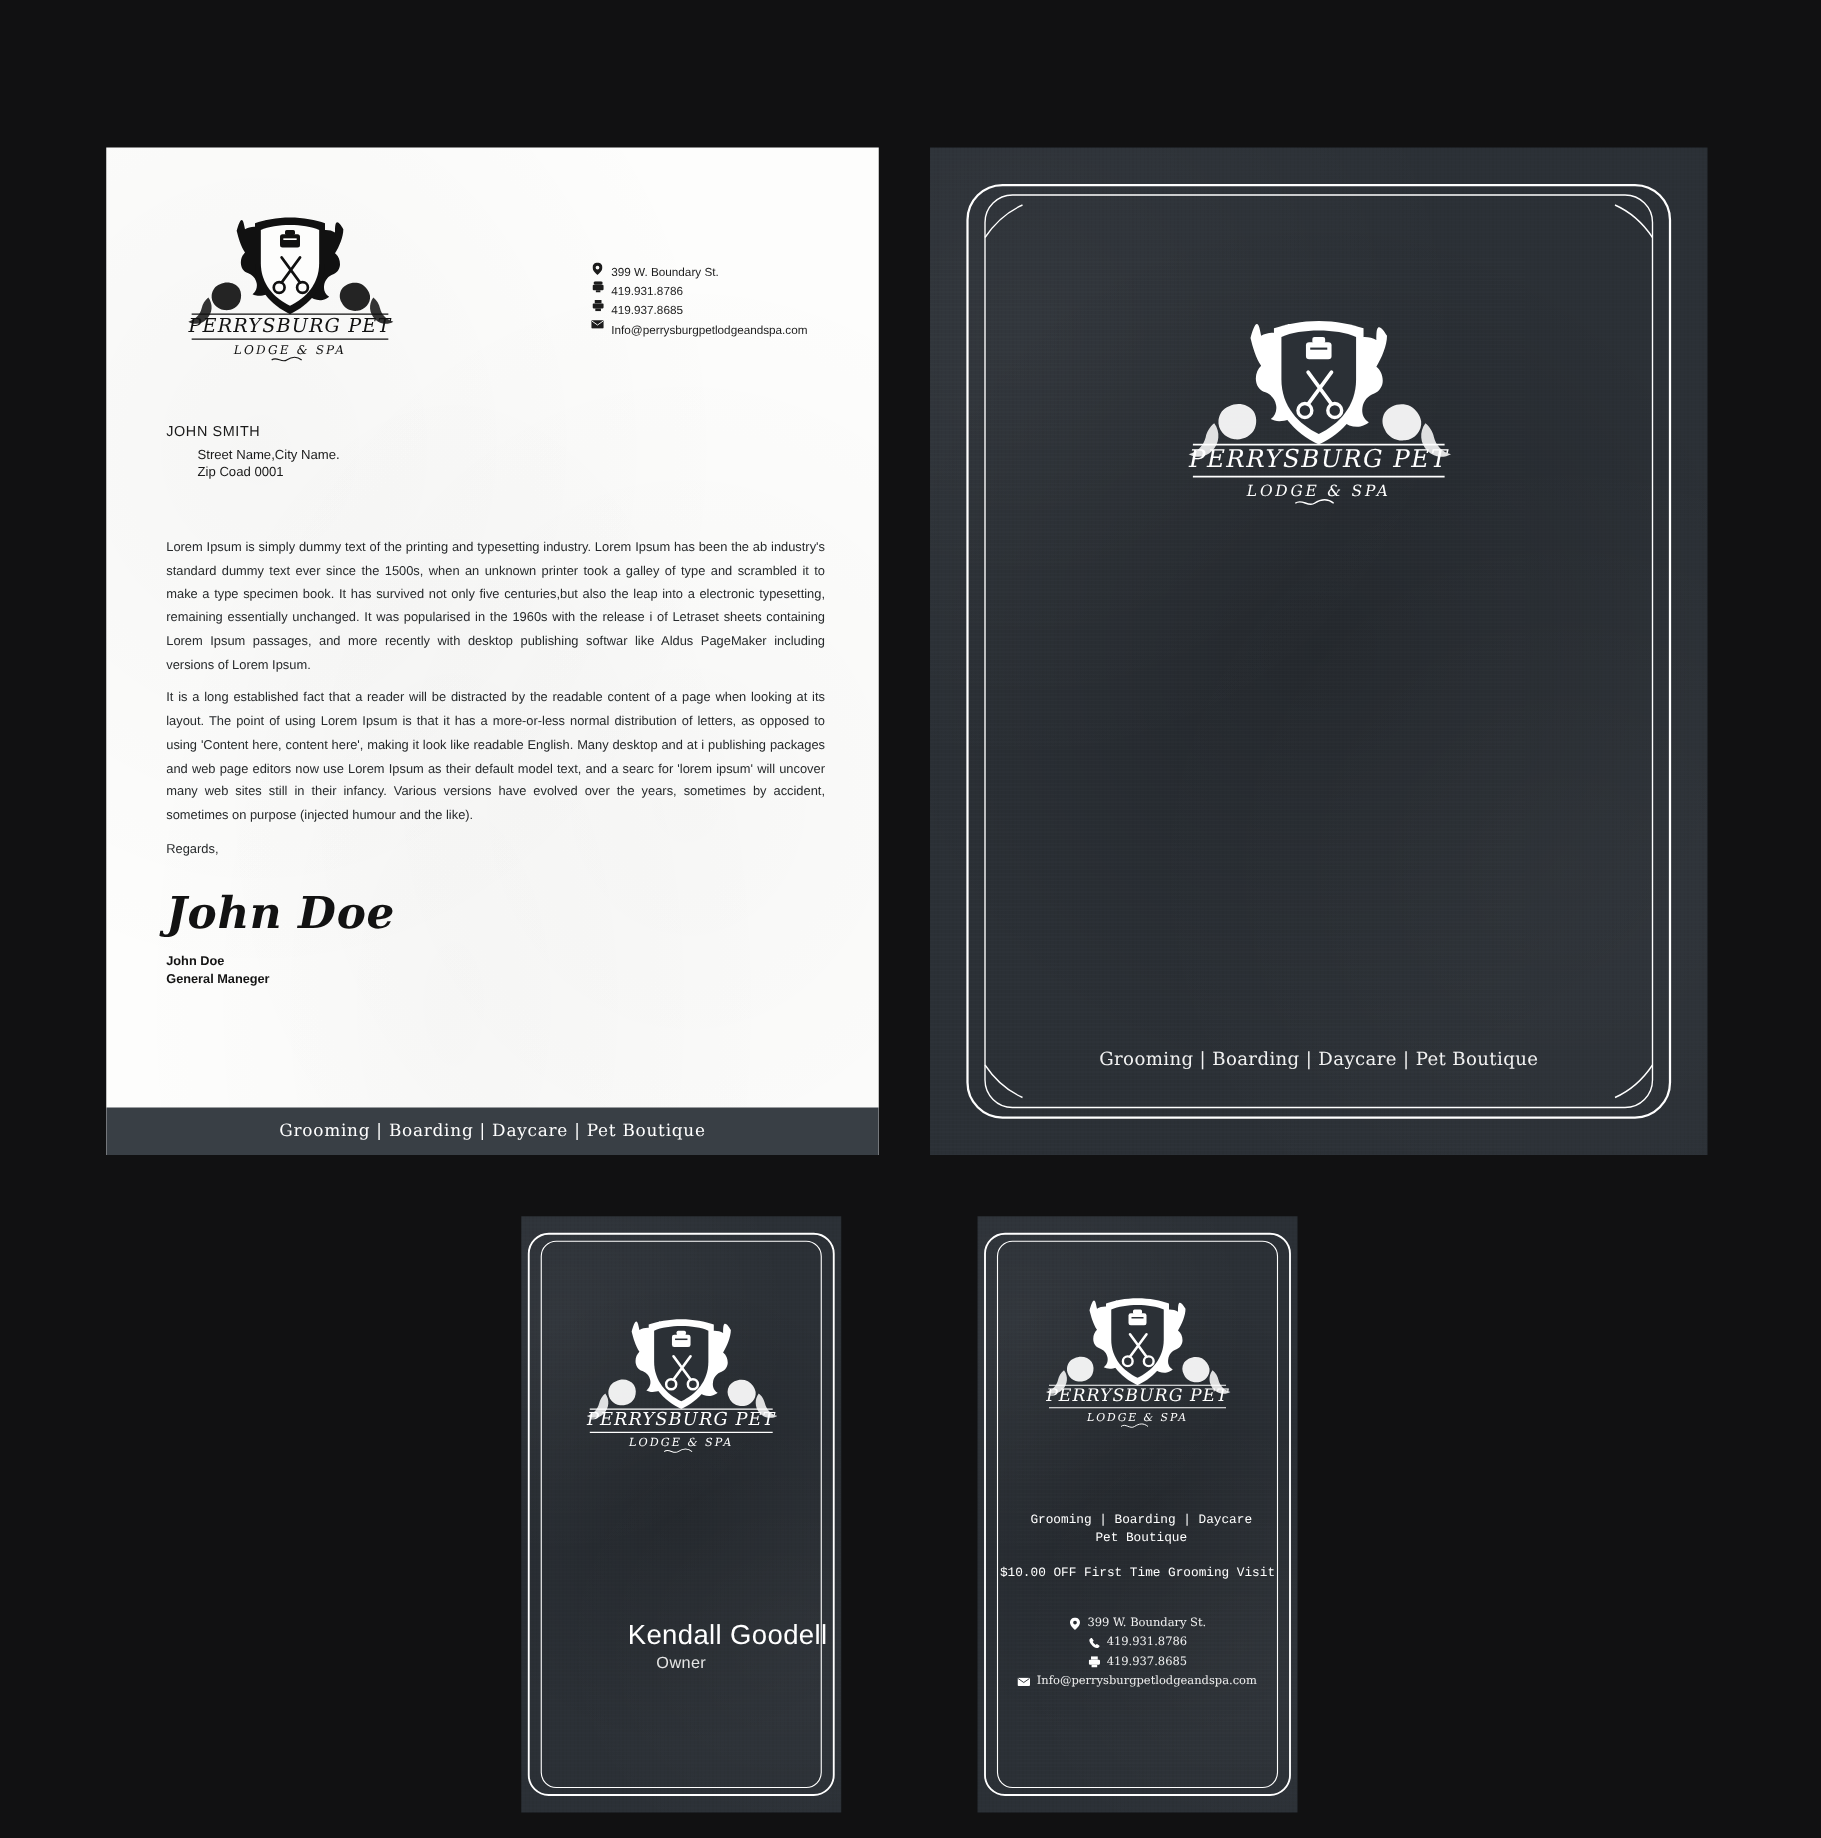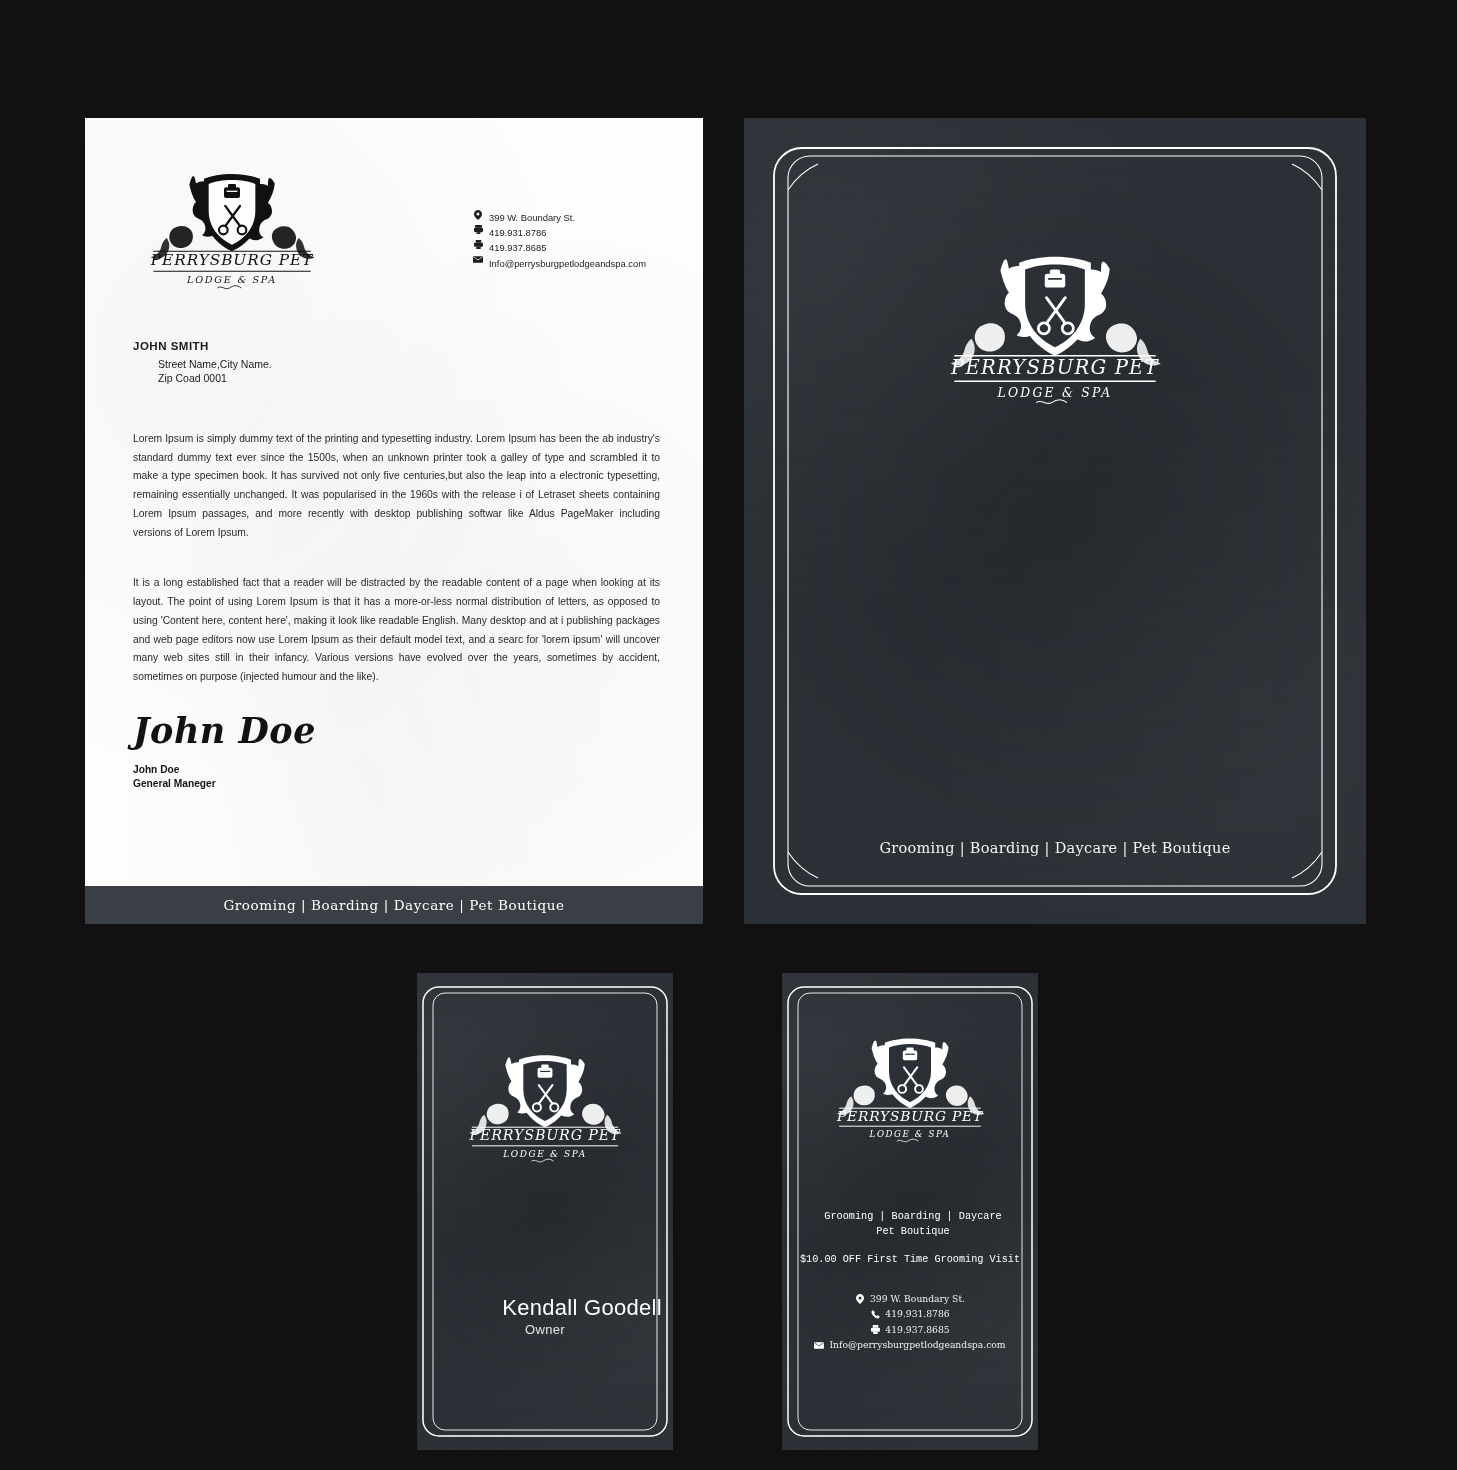--- a/index.html
+++ b/index.html
@@ -25,27 +25,27 @@
     pointer-events: none;
   }
   .lh-logo { position: absolute; left: 47px; top: 32px; width: 200px; }
   .lh-contact {
     position: absolute; left: 388px; top: 92px;
     font-size: 9.4px; color: #1c1c1c; line-height: 1.62;
   }
   .lh-contact .crow { display: flex; align-items: flex-start; gap: 6px; }
   .lh-contact .ci { width: 10px; display: inline-flex; justify-content: center; color: #1c1c1c; flex: 0 0 10px; }
   .lh-recipient { position: absolute; left: 48px; top: 222px; font-size: 10.5px; color: #1a1a1a; }
-  .lh-recipient .rname { font-weight: 700; letter-spacing: 0.5px; font-size: 11.5px; margin-bottom: 5px; }
+  .lh-recipient .rname { font-weight: 400; letter-spacing: 0.5px; font-size: 11.5px; margin-bottom: 5px; }
   .lh-recipient .rline { line-height: 1.38; margin-left: 25px; }
   .lh-body {
     position: absolute; left: 48px; top: 312px; width: 527px;
     font-size: 10.3px; color: #26292b; line-height: 1.82; text-align: justify;
   }
-  .lh-body p + p { margin-top: 32px; }
+  .lh-body p + p { margin-top: 8px; }
   .lh-regards { margin-top: 0; }
   .lh-sign {
     position: absolute; left: 48px; top: 592px;
     font-family: "DejaVu Serif", serif; font-style: italic; font-weight: 700;
     font-size: 35px; color: #121212; letter-spacing: 0.5px;
   }
   .lh-signname { position: absolute; left: 48px; top: 645px; font-size: 10.2px; font-weight: 700; color: #141414; line-height: 1.42; }
   .lh-footer {
     position: absolute; left: 0; bottom: 0; width: 100%; height: 38px;
     background: #393f45; display: flex; align-items: center; justify-content: center;
@@ -213,20 +213,21 @@
 
     <div class="lh-recipient">
       <div class="rname">JOHN SMITH</div>
       <div class="rline">Street Name,City Name.</div>
       <div class="rline">Zip Coad 0001</div>
     </div>
 
     <div class="lh-body">
       <p>Lorem Ipsum is simply dummy text of the printing and typesetting industry. Lorem Ipsum has been the ab industry's standard dummy text ever since the 1500s, when an unknown printer took a galley of type and scrambled it to make a type specimen book. It has survived not only five centuries,but also the leap into a electronic typesetting, remaining essentially unchanged. It was popularised in the 1960s with the release i of Letraset sheets containing Lorem Ipsum passages, and more recently with desktop publishing  softwar like Aldus PageMaker including versions of Lorem Ipsum.</p>
       <p>It is a long established fact that a reader will be distracted by the readable content of a page when looking at its layout. The point of using Lorem Ipsum is that it has a more-or-less normal distribution of letters, as opposed to using 'Content here, content here', making it look like readable English. Many desktop and at i publishing packages and web page editors now use Lorem Ipsum as their default model text, and  a searc for 'lorem ipsum' will uncover many web sites still in their infancy.  Various versions have evolved over the years, sometimes by accident, sometimes on purpose (injected humour and the like).</p>
+      <p class="lh-regards">Regards,</p>
     </div>
 
     <div class="lh-sign">John Doe</div>
     <div class="lh-signname">
       <div>John Doe</div>
       <div>General Maneger</div>
     </div>
 
     <div class="lh-footer">
       <span>Grooming | Boarding | Daycare | Pet Boutique</span>

